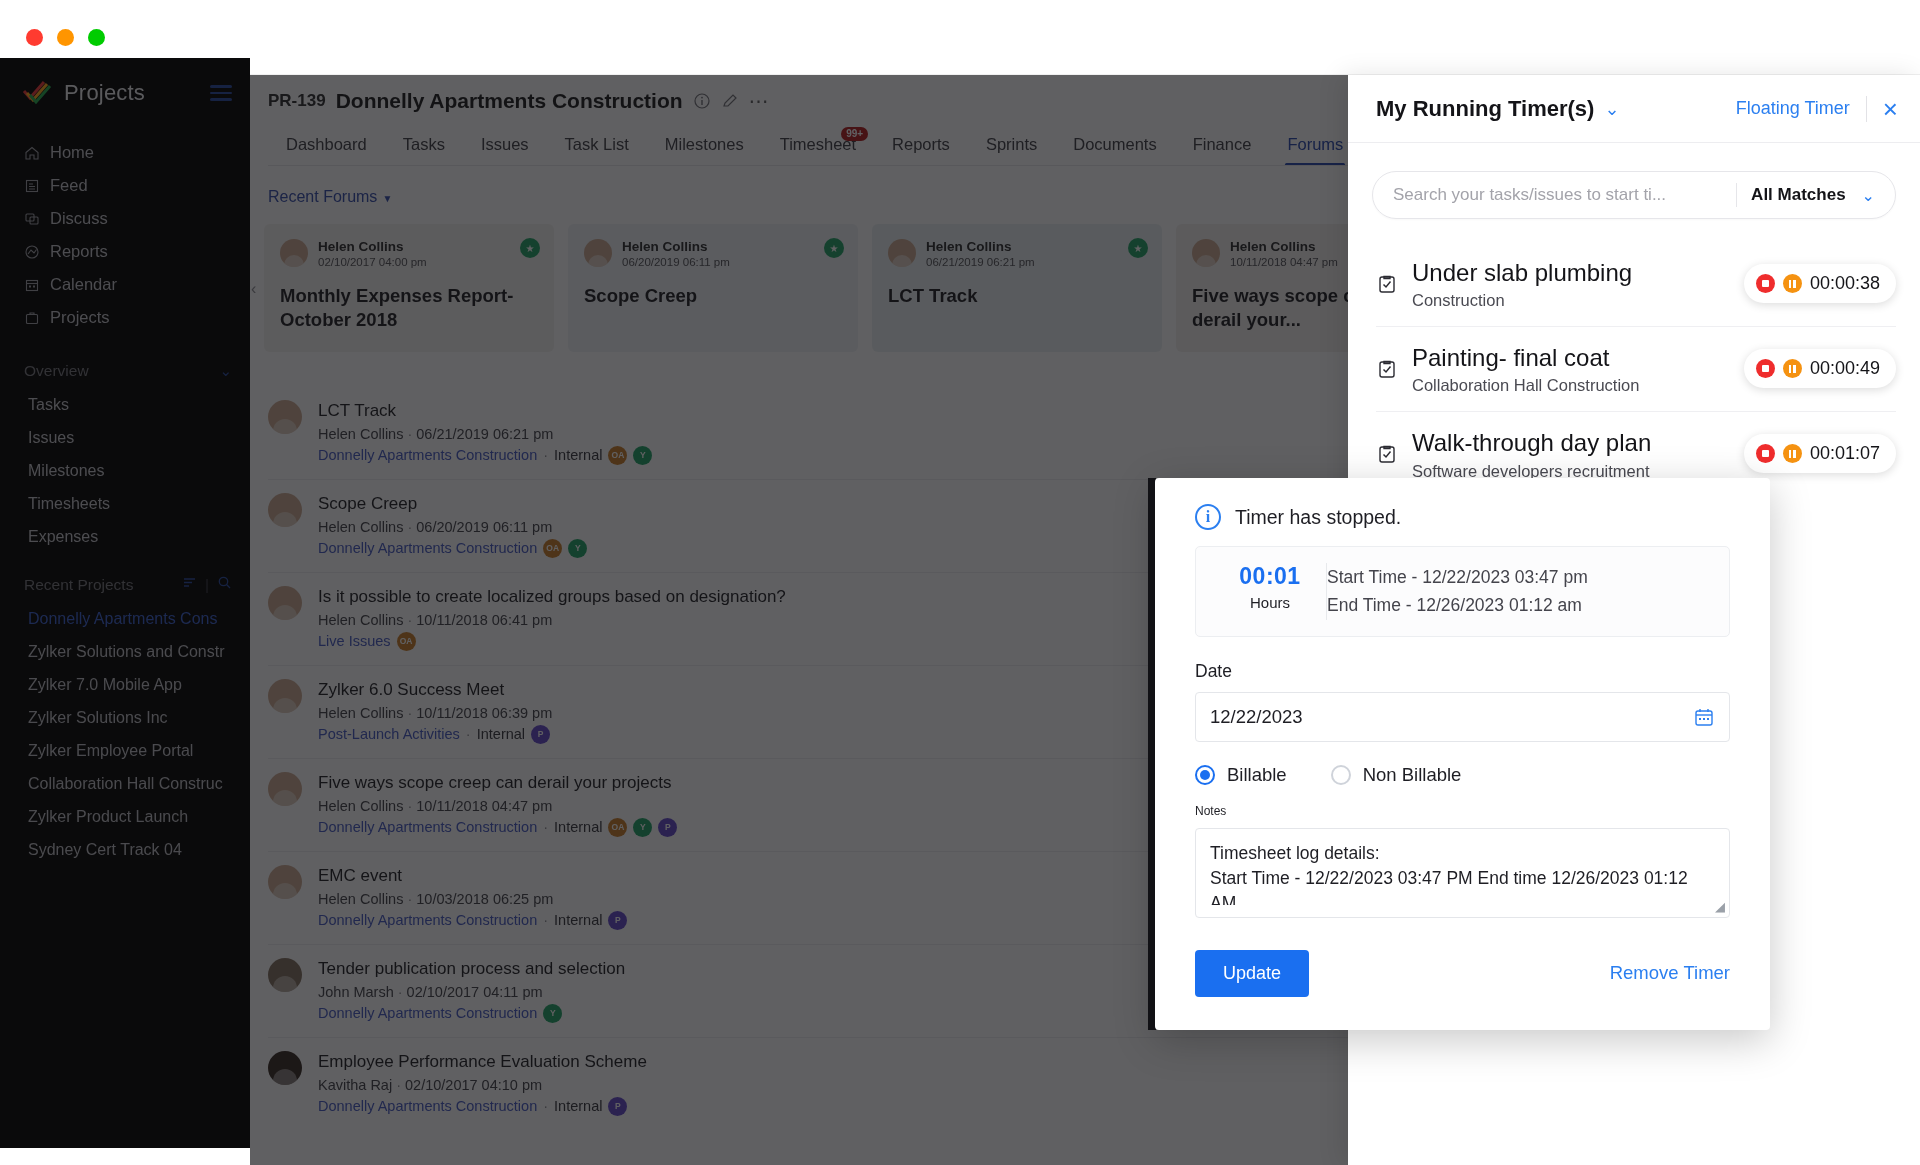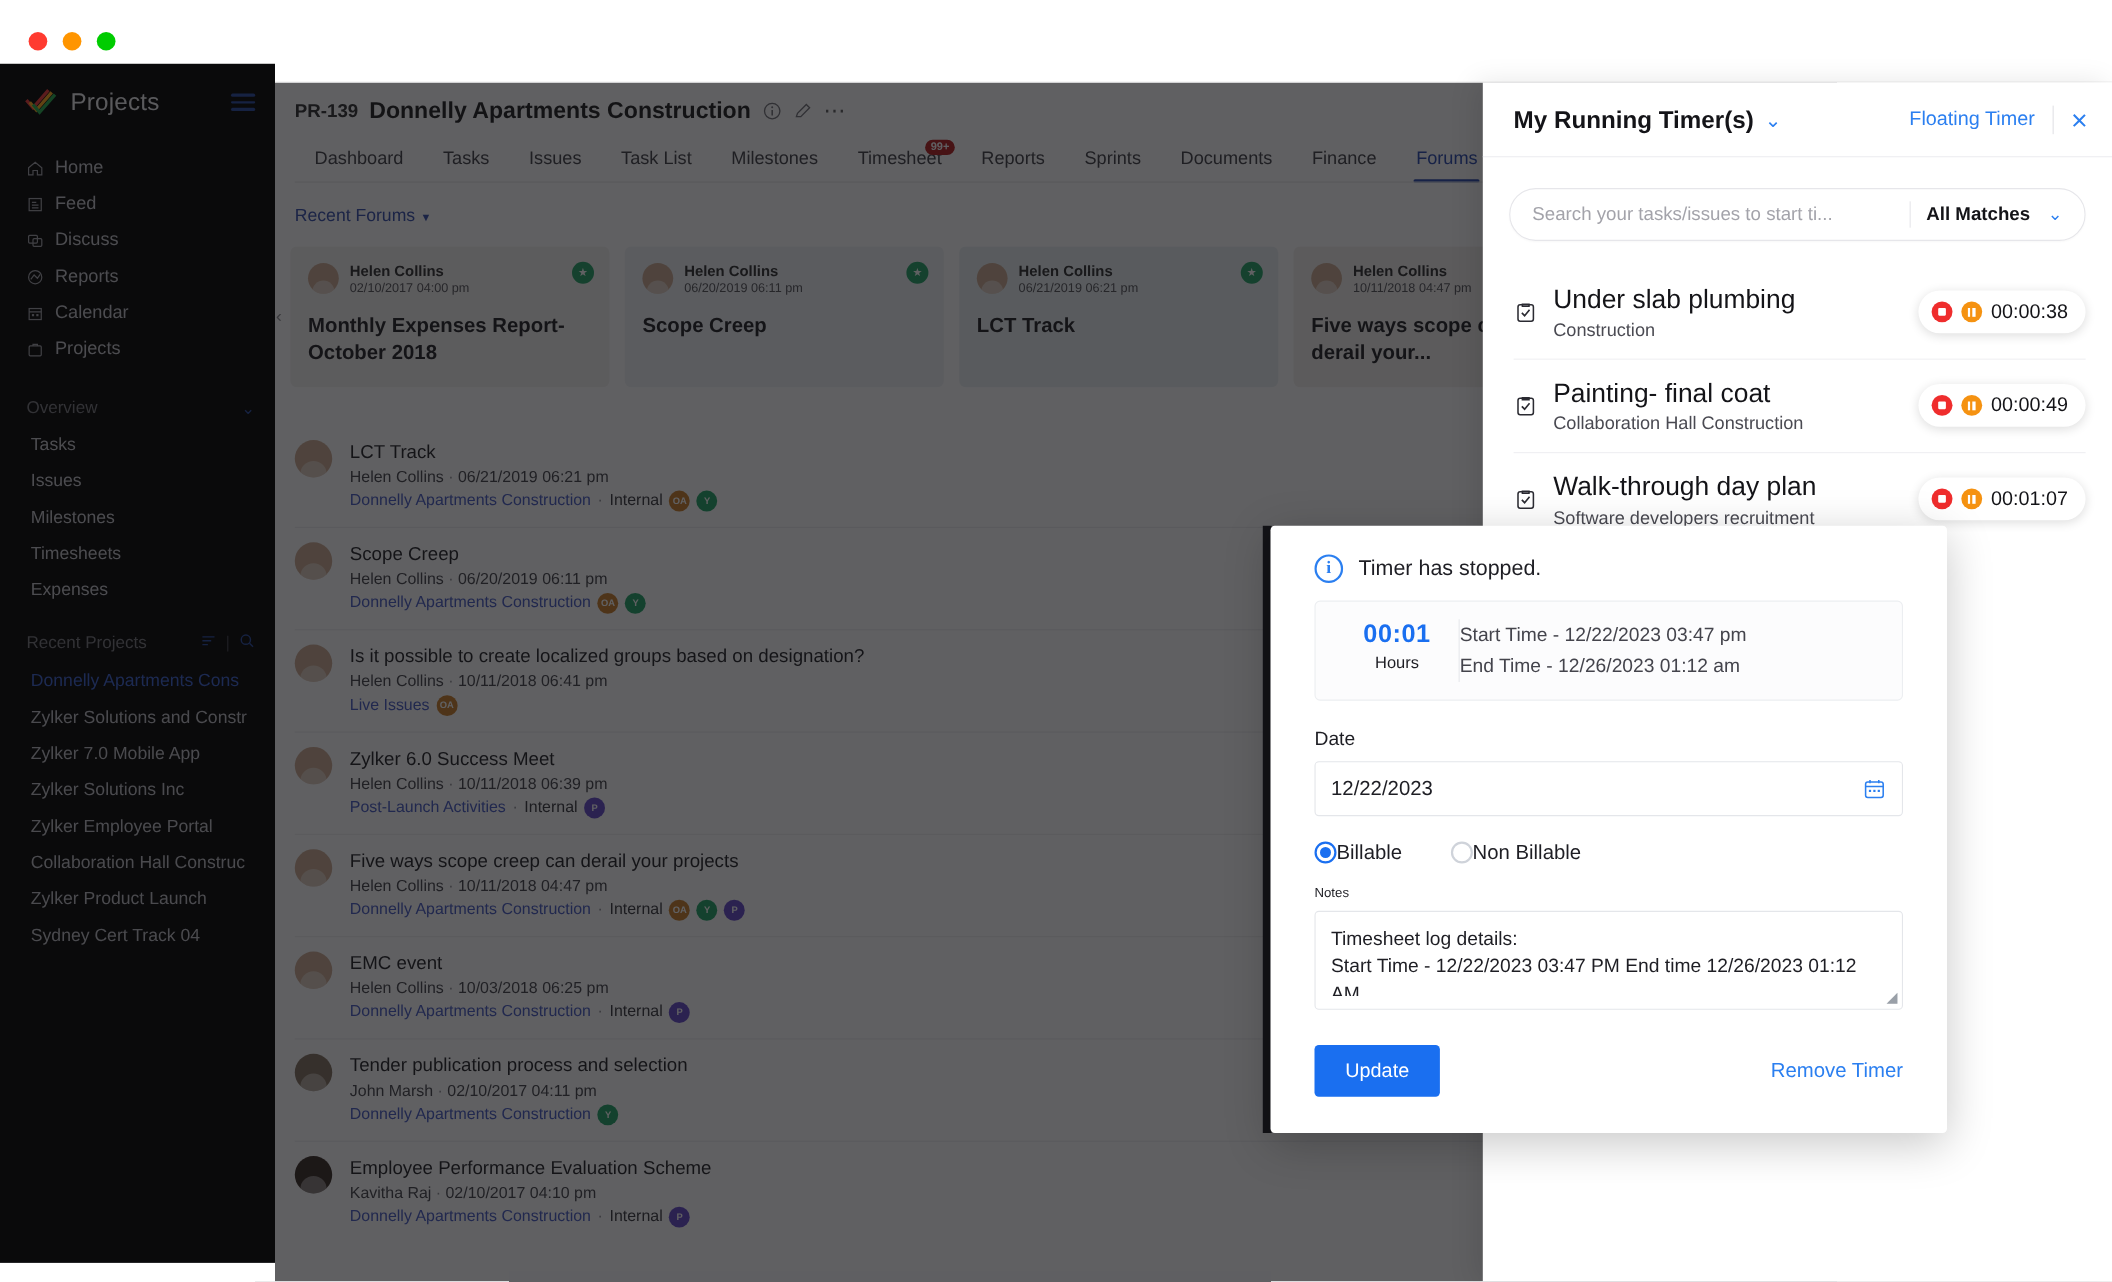--- a/index.html
+++ b/index.html
@@ -281,21 +281,21 @@
     display: flex; align-items: center; padding: 0 14px;
   }
   .m-date input {
     border: none; outline: none; flex: 1; font-size: 18.5px; color: #1e1e24;
     font-family: "Liberation Sans", sans-serif; background: transparent;
   }
   .cal-ic { color: #2b7ff0; }
   .cal-ic svg { display: block; }
 
   .m-radios { margin-top: 22px; display: flex; align-items: center; gap: 44px; }
-  .radio { display: flex; align-items: center; cursor: pointer; }
+  .radio { display: flex; align-items: center; gap: 12px; cursor: pointer; }
   .radio .rb {
     width: 20px; height: 20px; border-radius: 50%; border: 2px solid #cfd3da;
     display: flex; align-items: center; justify-content: center;
   }
   .radio.on .rb { border-color: #1a6ff0; }
   .radio.on .rb::after { content: ""; width: 10px; height: 10px; border-radius: 50%; background: #1a6ff0; }
   .radio .rl { font-size: 18.5px; color: #1e1e24; }
 
   .m-notes-label { margin-top: 18px; font-size: 12px; color: #1e1e24; }
   .m-notes {

